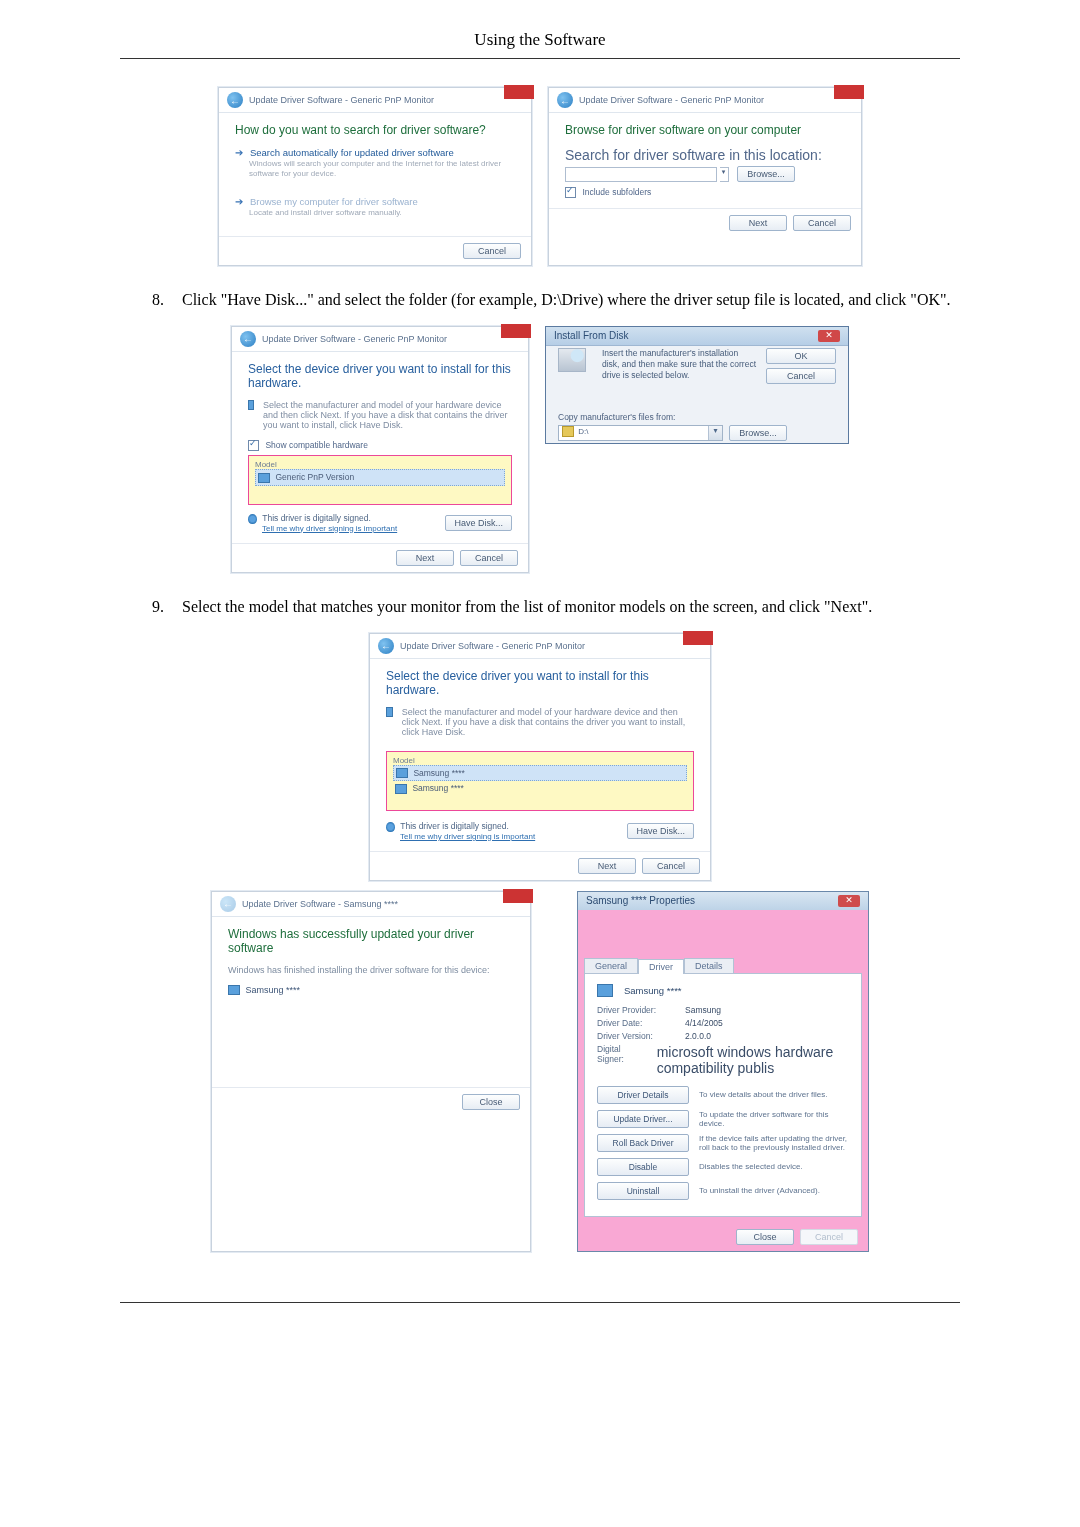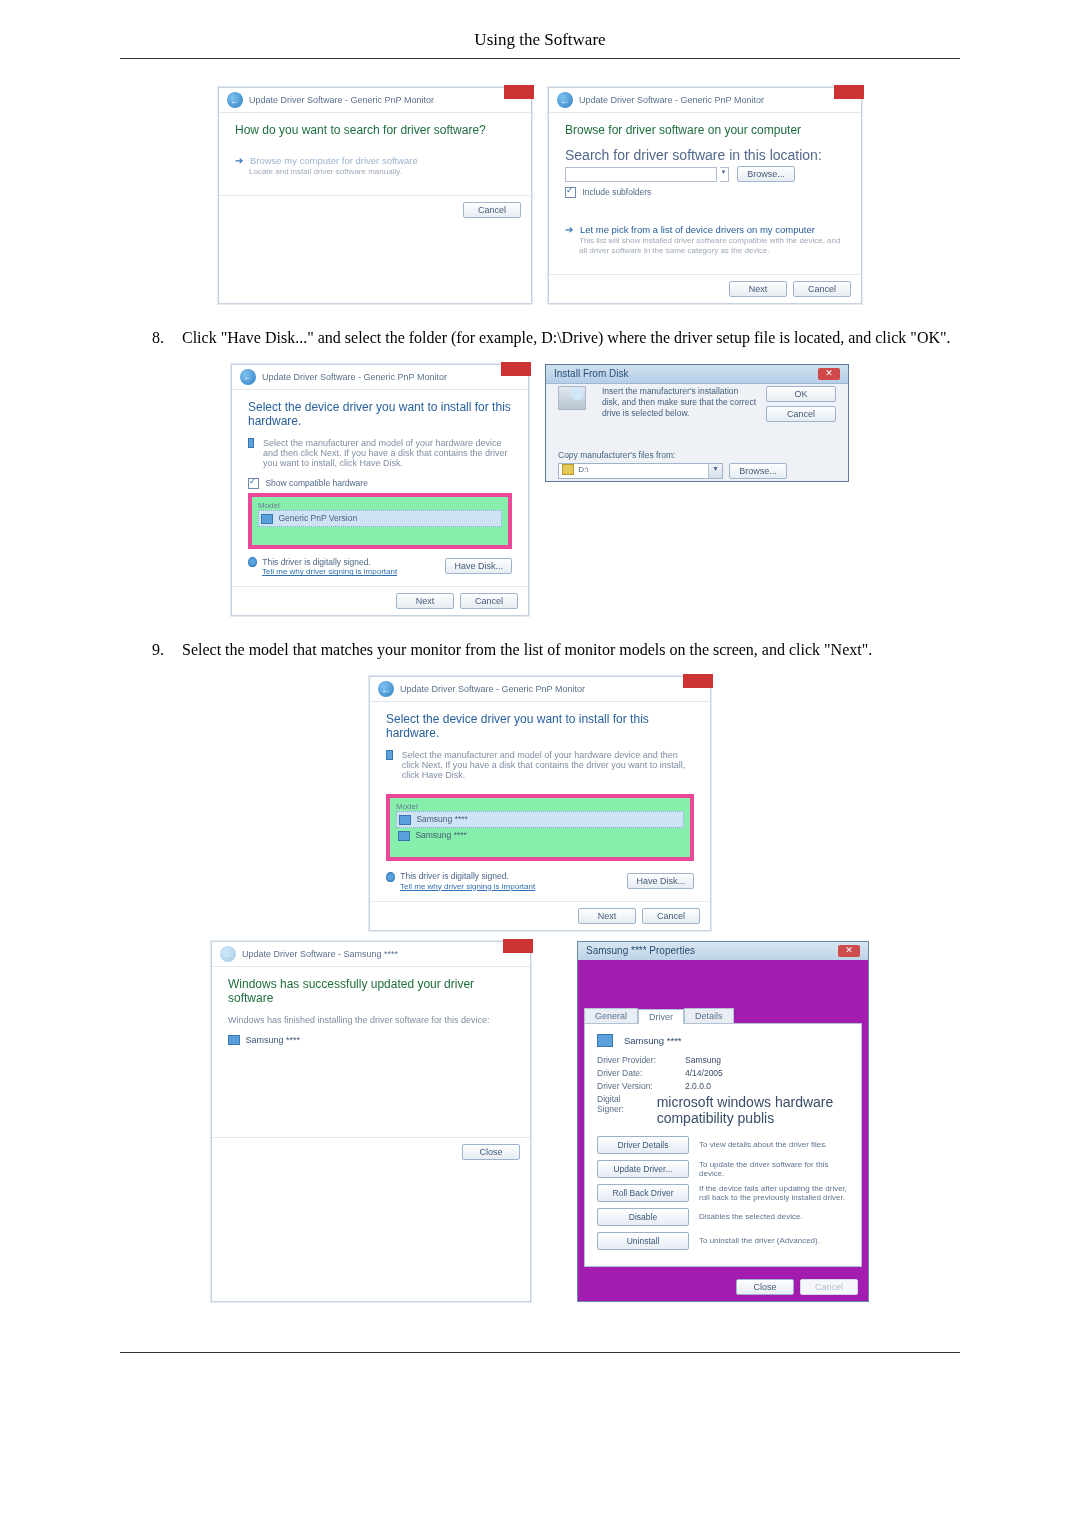--- a/index.html
+++ b/index.html
@@ -151,22 +151,22 @@
   .chk::after {
     content: "✓";
     position: absolute;
     top: -3px; left: 0;
     font-size: 9px;
     color: #3a6fa8;
   }
 
   
   .panel-white {
-    border: 4px solid #ec4899;
-    background: #86efac;
+    border: 1px solid #ec4899;
+    background: #fef9c3;
     padding: 4px 6px;
     margin-top: 4px;
     font-size: 8.5px;
     color: #4a5c78;
   }
   .panel-white .hd {
     color: #6b7c94;
     font-size: 8px;
   }
   .panel-white .item {
@@ -257,21 +257,21 @@
     border-left: 1px solid #b3c2d4;
     text-align: center;
     font-size: 8px;
     color: #4f6a8c;
   }
 
   
   .props {
     position: relative;
     border: 1px solid #6a88aa;
-    background: #a21caf;
+    background: #f9a8d4;
     font-family: "Segoe UI", Tahoma, Arial, sans-serif;
     font-size: 9px;
     color: #3f526e;
   }
   .props .ptitle {
     background: linear-gradient(#d9e6f2, #bdd3e7);
     color: #2c4b72;
     padding: 3px 8px;
     font-size: 10px;
     display:flex; justify-content: space-between; align-items:center;
@@ -352,20 +352,25 @@
   <div class="shot-row">
 
     <div class="shot" style="width:312px">
       <div class="ribbon-red"></div>
       <div class="shot-titlebar">
         <span class="a-back">←</span>
         <span>Update Driver Software - Generic PnP Monitor</span>
       </div>
       <div class="shot-body">
         <div class="heading-green">How do you want to search for driver software?</div>
+        <div class="opt">
+          <span class="arrow">➔</span>
+          <span class="title">Search automatically for updated driver software</span>
+          <div class="sub" style="margin-left:14px">Windows will search your computer and the Internet for the latest driver software for your device.</div>
+        </div>
         <div class="opt" style="margin-top:18px">
           <span class="arrow">➔</span>
           <span class="title" style="color:#9bb3d0">Browse my computer for driver software</span>
           <div class="sub" style="margin-left:14px">Locate and install driver software manually.</div>
         </div>
       </div>
       <div class="footer">
         <span class="btn">Cancel</span>
       </div>
     </div>
@@ -380,25 +385,20 @@
         <div class="heading-green">Browse for driver software on your computer</div>
         <div style="font-size:14px;color:#51678a">Search for driver software in this location:</div>
         <div style="margin:3px 0 5px 0">
           <span class="path-box"></span>
           <span style="display:inline-block;width:8px;height:13px;border:1px solid #aebdd0;border-left:none;vertical-align:middle;text-align:center;font-size:7px;color:#4c6283">▾</span>
           <span class="btn" style="margin-left:6px">Browse...</span>
         </div>
         <div style="font-size:8.5px;color:#51678a">
           <span class="chk"></span>
           <span>Include subfolders</span>
-        </div>
-        <div class="opt" style="margin-top:26px">
-          <span class="arrow">➔</span>
-          <span class="title">Let me pick from a list of device drivers on my computer</span>
-          <div class="sub" style="margin-left:14px">This list will show installed driver software compatible with the device, and all driver software in the same category as the device.</div>
         </div>
       </div>
       <div class="footer">
         <span class="btn">Next</span>
         <span class="btn">Cancel</span>
       </div>
     </div>
   </div>
 
   <div class="step">

